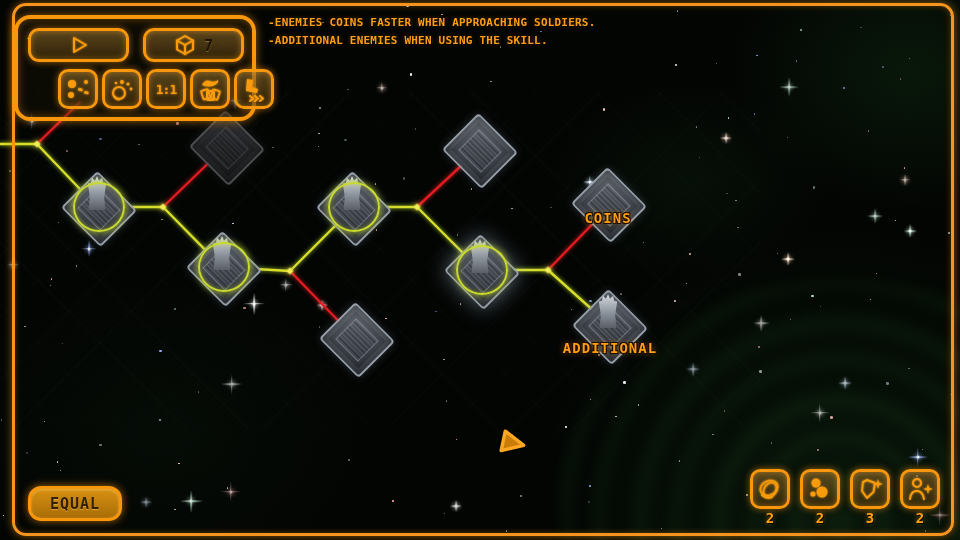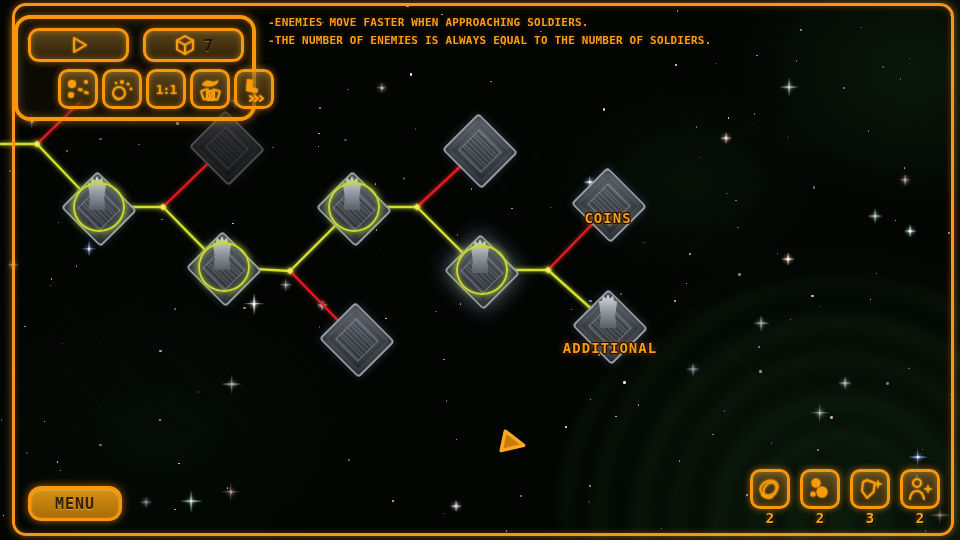--- a/index.html
+++ b/index.html
@@ -451,22 +451,22 @@
         <div class="statue"></div>
       </div>
     </div>
 
   <div class="map-label" id="lbl0" style="left: 608px; top: 218px;">COINS</div>
   <div class="map-label" id="lbl1" style="left: 610px; top: 348px;">ADDITIONAL</div>
 
   <div class="frame"></div>
 
   <div class="rules">
-    <div class="rule">-ENEMIES MOVE FASTER WHEN APPROACHING SOLDIERS.</div>
-    <div class="rule">-THE NUMBER OF ENEMIES IS ALWAYS EQUAL TO THE NUMBER OF SOLDIERS.</div>
+    <div class="rule">-ENEMIES COINS FASTER WHEN APPROACHING SOLDIERS.</div>
+    <div class="rule">-ADDITIONAL ENEMIES WHEN USING THE SKILL.</div>
   </div>
 
   <div class="panel">
     <div class="row1">
       <div class="pbtn obtn">
         <svg width="20" height="20" viewBox="0 0 20 20">
           <polygon class="icon-o" points="5,3 17,10 5,17" stroke-width="2.6"></polygon>
         </svg>
       </div>
       <div class="pbtn obtn">
@@ -514,21 +514,21 @@
           <path class="fill-o" d="M6 3 l6 1 l-1 7 l6 2 l-1 4 l-11 -2 z"></path>
           <polyline class="icon-o" points="9,20 12,22.5 9,25" stroke-width="1.8"></polyline>
           <polyline class="icon-o" points="14,20 17,22.5 14,25" stroke-width="1.8"></polyline>
           <polyline class="icon-o" points="19,20 22,22.5 19,25" stroke-width="1.8"></polyline>
         </svg>
       </div>
     </div>
   </div>
 
   <div class="menu-btn">
-    <span>MENU</span>
+    <span>EQUAL</span>
   </div>
 
   <div class="inv">
     <div class="slot">
       <div class="ibtn obtn">
         <svg width="28" height="28" viewBox="0 0 28 28">
           <ellipse class="icon-o" cx="13" cy="13" rx="9" ry="7" transform="rotate(-25 13 13)"></ellipse>
           <ellipse class="icon-o" cx="14" cy="15" rx="6" ry="8" transform="rotate(30 14 15)"></ellipse>
           <path class="icon-o" d="M6 20 q4 4 10 2"></path>
         </svg>

